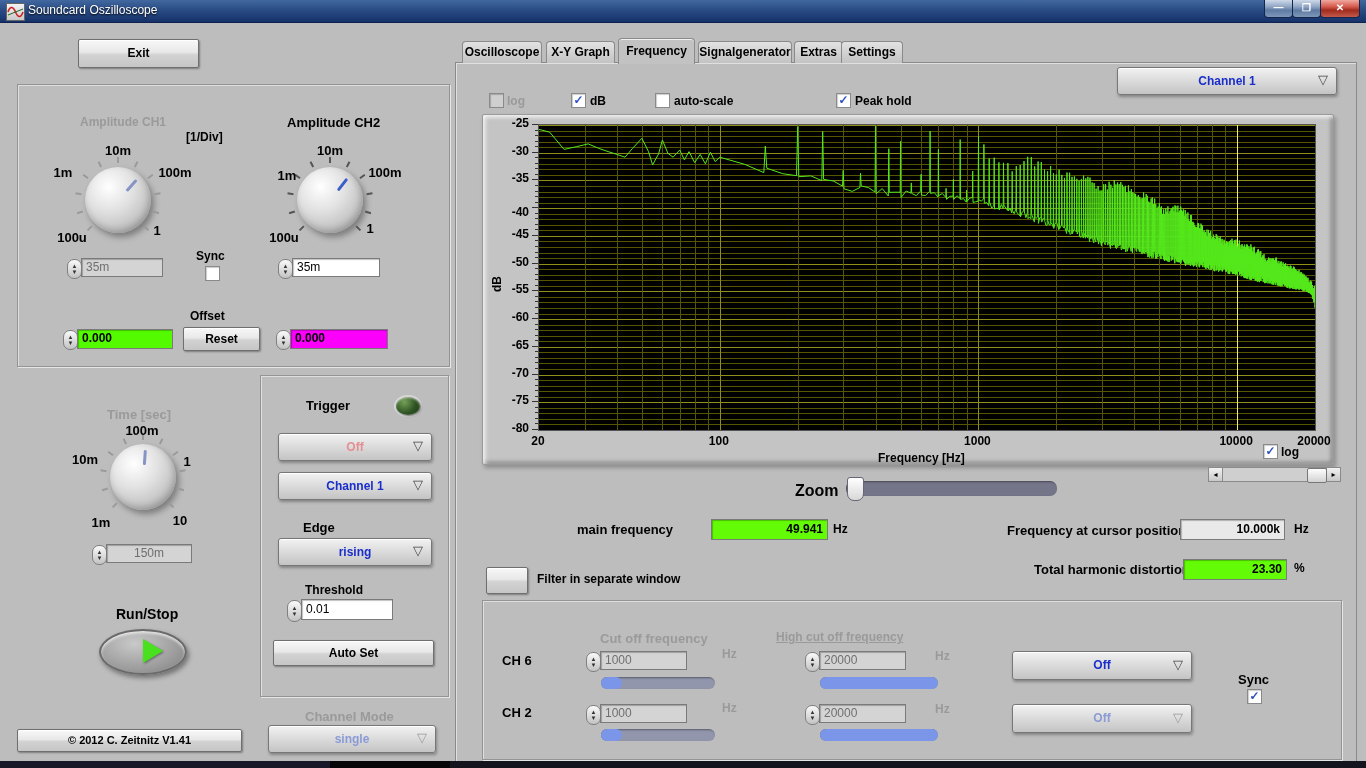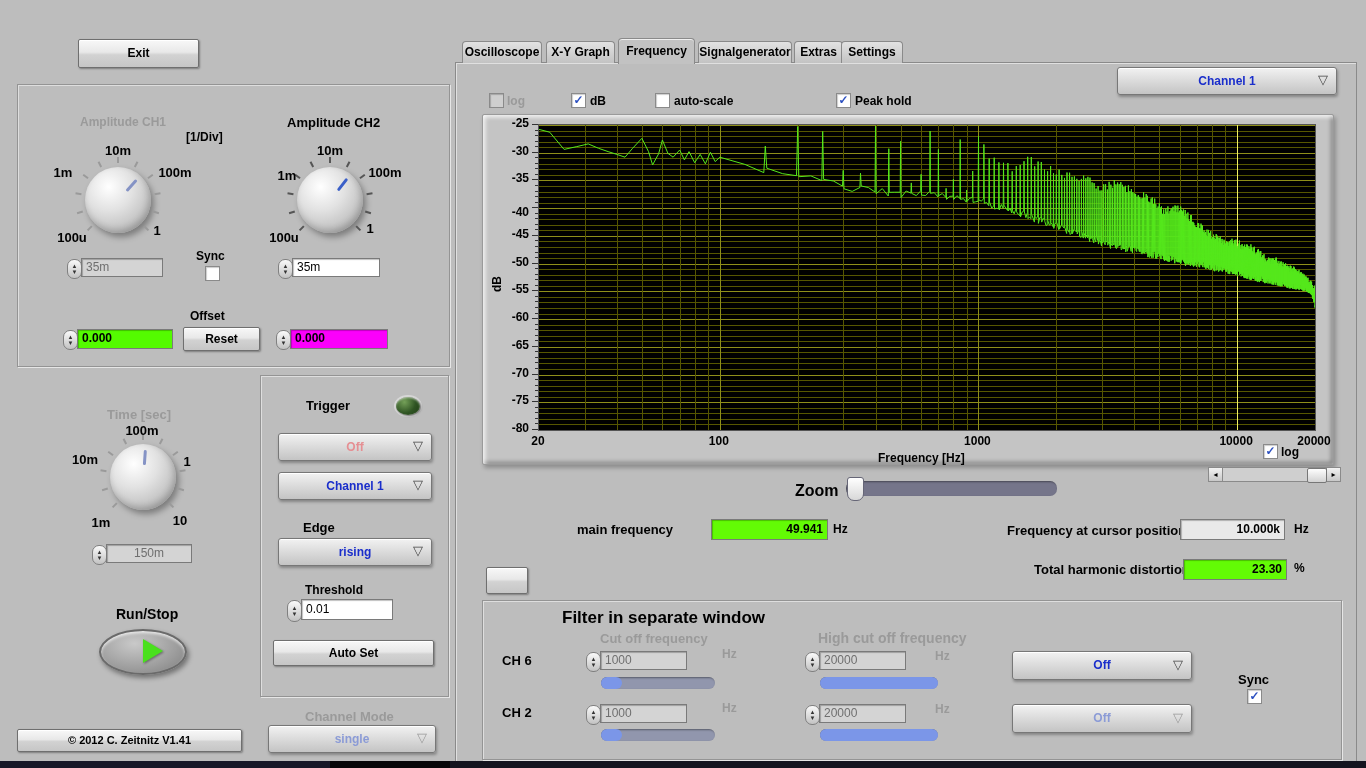--- a/index.html
+++ b/index.html
@@ -74,20 +74,32 @@
   .led{position:absolute;width:24px;height:18px;border-radius:50%;
     background:radial-gradient(circle at 35% 28%,#74a058,#2f5423 55%,#1d3a12);
     box-shadow:inset 0 1px 2px rgba(255,255,255,.5), 1px 1px 2px rgba(0,0,0,.5), 0 0 0 2px #d8d8d8;}
   #taskbar{position:absolute;left:0;top:761px;width:1366px;height:7px;background:#10101c;}
 </style>
 </head>
 <body>
 
 <div id="screen">
 
+  <div id="titlebar">
+    <div id="app-icon">
+      <svg width="17" height="16">
+          <path d="M1,8 C3,2 6,2 8.5,8 S14,14 16,8" fill="none" stroke="#cc2222" stroke-width="1.6"></path>
+          <path d="M1,11 L16,5" fill="none" stroke="#226622" stroke-width="1"></path>
+        </svg>
+    </div>
+    <span id="title-text">Soundcard Oszilloscope</span>
+    <div class="winbtn" style="left:1264px;width:27px;">—</div>
+    <div class="winbtn" style="left:1292px;width:27px;">❐</div>
+    <div class="winbtn close" style="left:1320px;width:38px;">✕</div>
+  </div>
 
   <div class="btn" style="left:62px;top:39px;width:119px;height:27px;line-height:27px;margin-left:16px;">Exit</div>
 
   <div class="grpbox" style="left:17px;top:84px;width:431px;height:281px;"></div>
   <div class="lbl gray" style="left:80px;top:115px;">Amplitude CH1</div>
   <div class="lbl" style="left:186px;top:130px;">[1/Div]</div>
   <div class="lbl" style="left:287px;top:115px;font-size:13px;">Amplitude CH2</div>
 
   <div class="abs" style="left:50px;top:135px;width:140px;height:112px;">
     <div class="knob" style="left:35px;top:32px;">
@@ -436,25 +448,25 @@
 
   <div class="lbl" style="left:1007px;top:523px;font-size:13px;">Frequency at cursor position</div>
   <div class="field bold" style="left: 1180px; top: 519px; width: 95px; height: 17px; line-height: 17px; text-align: right; background: rgb(233, 233, 233);">10.000k</div>
   <div class="lbl" style="left:1294px;top:522px;">Hz</div>
 
   <div class="lbl" style="left:1034px;top:562px;font-size:13px;">Total harmonic distortion</div>
   <div class="field bold" style="left: 1183px; top: 559px; width: 94px; height: 17px; line-height: 17px; text-align: right; background: rgb(99, 251, 5);">23.30</div>
   <div class="lbl" style="left:1294px;top:561px;">%</div>
 
   <div class="btn" style="left:486px;top:567px;width:40px;height:25px;"></div>
-  <div class="lbl" style="left:562px;top:572px;font-size:17px;margin-top:36px;">Filter in separate window</div>
+  <div class="lbl" style="left:537px;top:572px;font-size:12px;">Filter in separate window</div>
 
   <div class="grpbox" style="left:482px;top:600px;width:858px;height:158px;"></div>
   <div class="lbl gray" style="left:600px;top:631px;font-size:13px;">Cut off frequency</div>
-  <div class="lbl gray" style="left:818px;top:630px;font-size:14px;">High cut off frequency</div>
+  <div class="lbl gray" style="left:776px;top:630px;font-size:12px;text-decoration:underline;">High cut off frequency</div>
 
   <div class="lbl" style="left:502px;top:653px;font-size:13px;">CH 6</div>
   <div class="spin" style="left:586px;top:652px;">
       <span>▲</span>
       <span>▼</span>
     </div>
   <div class="field dis" style="left:600px;top:651px;width:77px;height:15px;">1000</div>
   <div class="lbl gray" style="left:722px;top:647px;">Hz</div>
   <div class="sl-track" style="left:601px;top:677px;width:114px;height:12px;">
       <div class="sl-fill" style="left:0;top:0;width:21px;height:12px;"></div>

